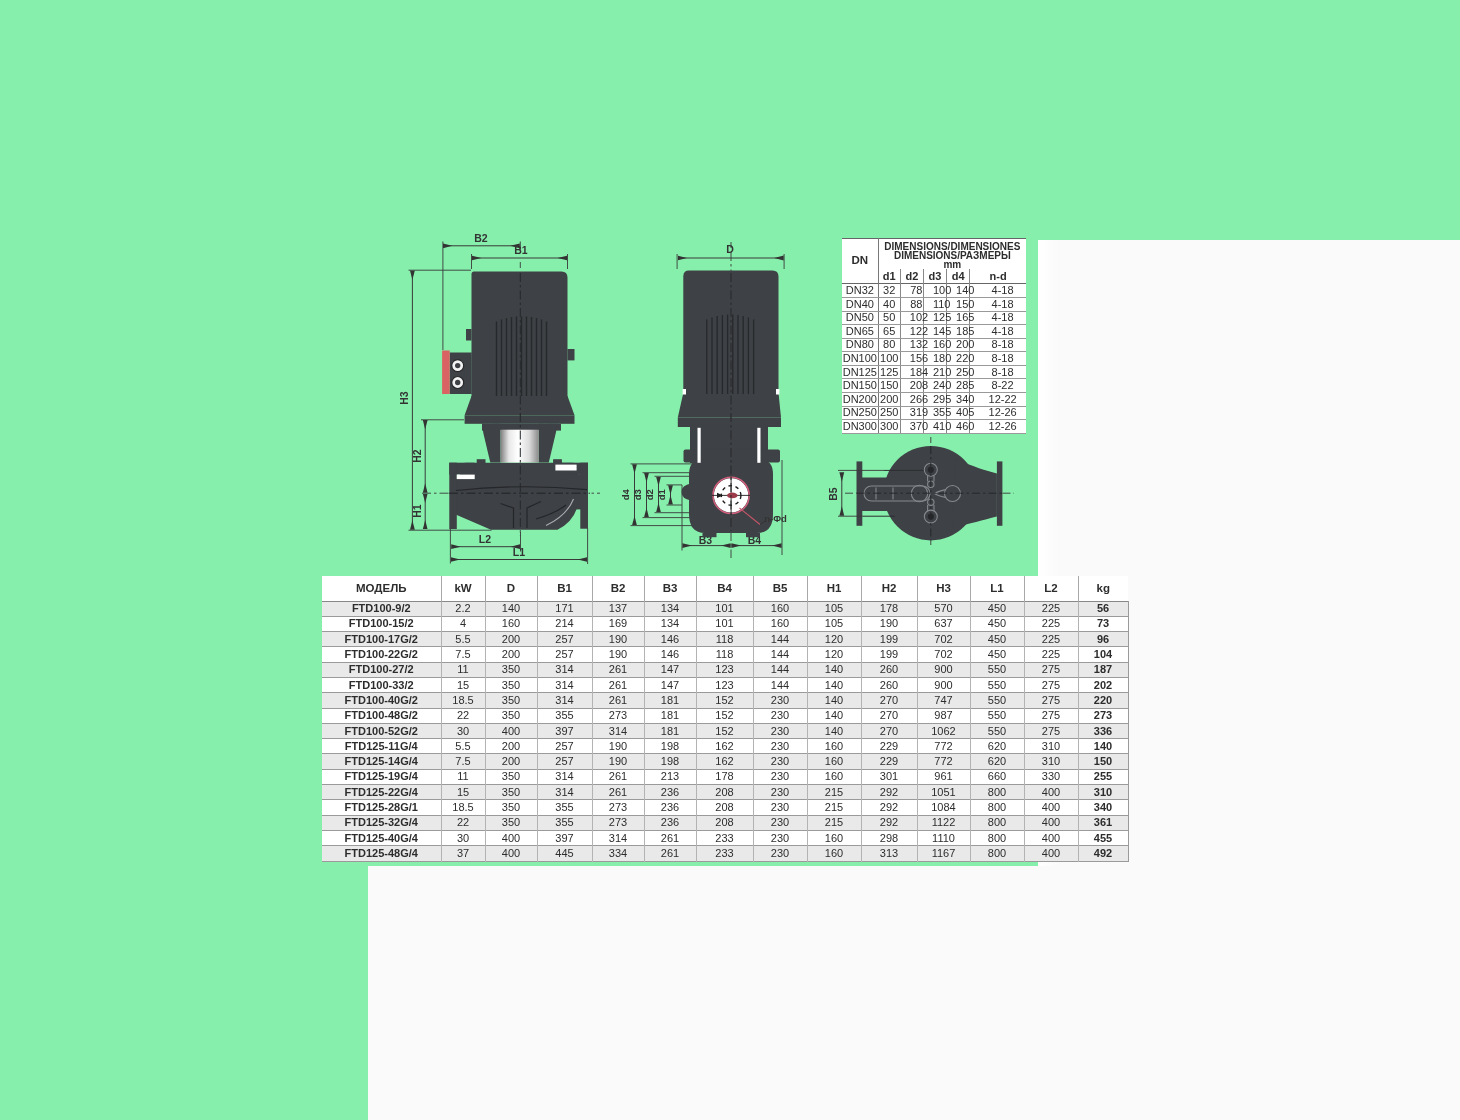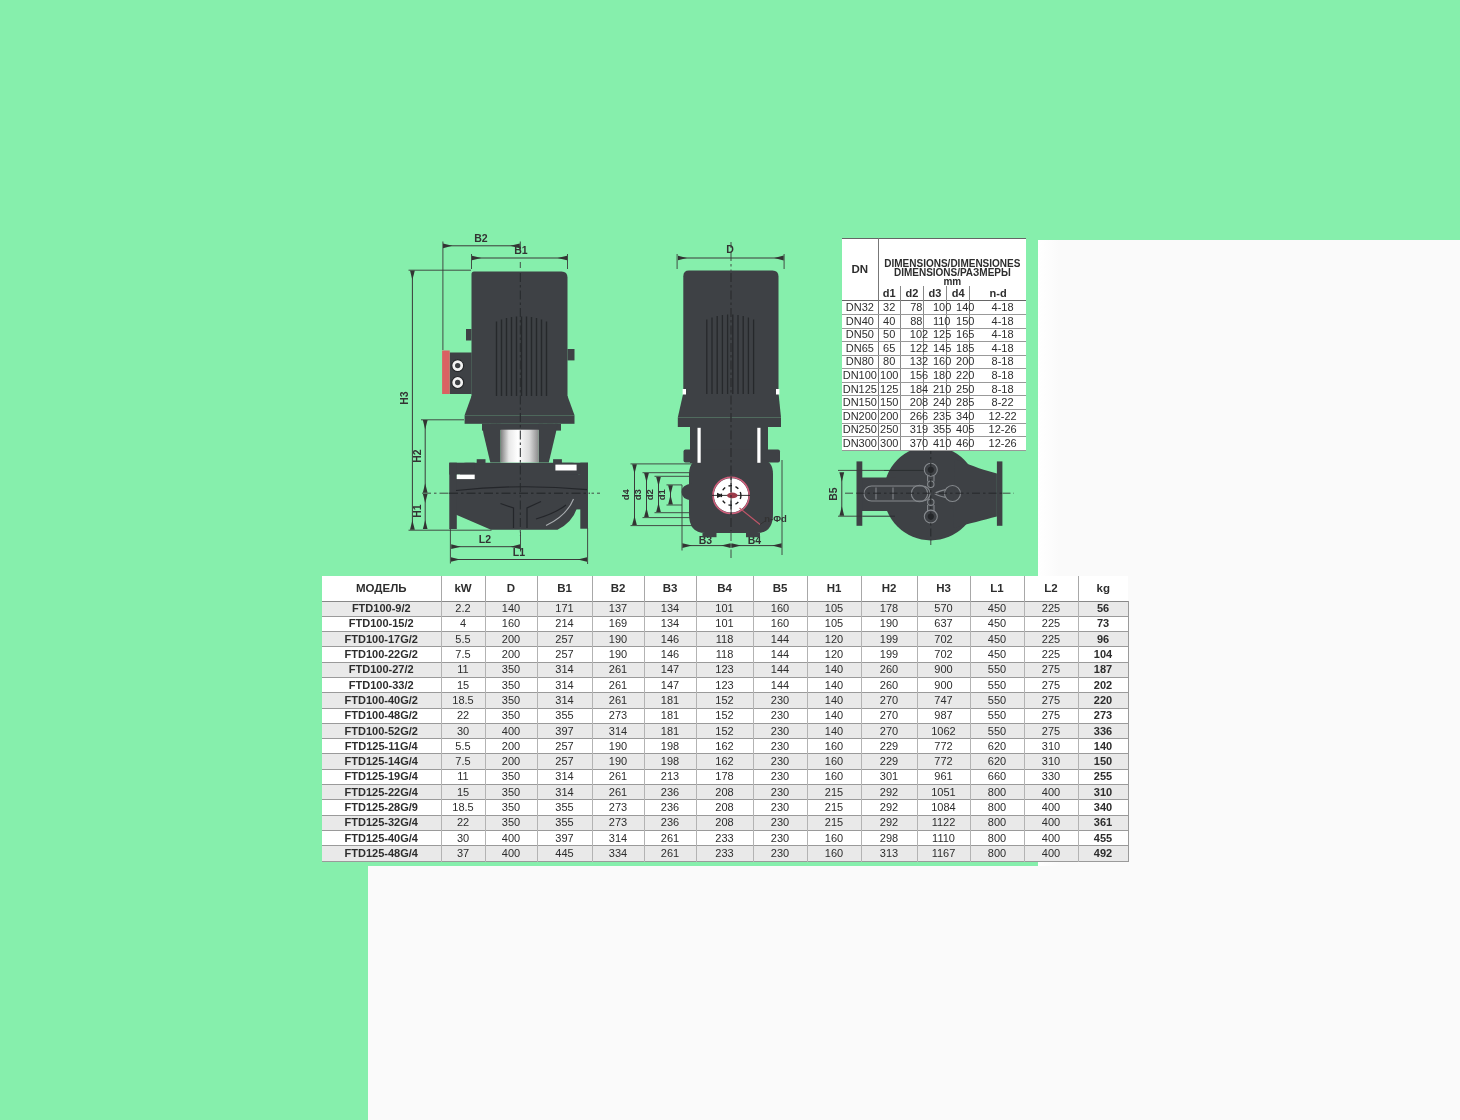--- a/index.html
+++ b/index.html
@@ -19,21 +19,21 @@
 #bigtable tbody tr{border-bottom:1px solid #9a9a9a;}
 #bigtable thead tr{border-bottom:1px solid #888;}
 #bigtable td.m{font-weight:bold;}
 #bigtable td.kg{font-weight:bold;margin-top:16px;}
 
 #dntable{position:absolute;left:842px;top:238px;width:184px;border-collapse:collapse;
   table-layout:fixed;font-size:11px;color:#2d2d2d;border-top:1.5px solid #666;}
 #dntable td{background:#fff;padding:0;text-align:center;vertical-align:middle;line-height:1;}
 #dntable .hd{font-weight:bold;}
 #dntable td.dn{border-right:1px solid #777;}
-#dntable .tt{font-weight:bold;font-size:10px;line-height:8.8px;padding-top:21px;}
+#dntable .tt{font-weight:bold;font-size:10px;line-height:8.8px;padding-top:4px;}
 #dntable tr.sub td{height:14.5px;font-weight:bold;}
 #dntable tr.sub td.b{border-left:1px solid #888;}
 #dntable tr.d td{height:13.58px;border-bottom:1px solid #999;}
 #dntable tr.d td.b{border-left:1px solid #888;padding-left:9px;}
 #dntable tr.sub{border-bottom:1.5px solid #666;}
 </style>
 </head>
 <body>
 <div id="page">
 <div style="position:absolute;left:1038px;top:240px;width:422px;height:880px;background:linear-gradient(90deg,#ffffff 0%,#fafafa 5%,#fafafa 100%);"></div>
@@ -549,21 +549,21 @@
           <td>208</td>
           <td>230</td>
           <td>215</td>
           <td>292</td>
           <td>1051</td>
           <td>800</td>
           <td>400</td>
           <td class="kg">310</td>
         </tr>
 <tr>
-          <td class="m">FTD125-28G/9</td>
+          <td class="m">FTD125-28G/1</td>
           <td>18.5</td>
           <td>350</td>
           <td>355</td>
           <td>273</td>
           <td>236</td>
           <td>208</td>
           <td>230</td>
           <td>215</td>
           <td>292</td>
           <td>1084</td>
@@ -704,21 +704,21 @@
           <td>150</td>
           <td class="b">208</td>
           <td class="b">240</td>
           <td class="b">285</td>
           <td class="b">8-22</td>
         </tr>
 <tr class="d">
           <td class="dn">DN200</td>
           <td>200</td>
           <td class="b">266</td>
-          <td class="b">235</td>
+          <td class="b">295</td>
           <td class="b">340</td>
           <td class="b">12-22</td>
         </tr>
 <tr class="d">
           <td class="dn">DN250</td>
           <td>250</td>
           <td class="b">319</td>
           <td class="b">355</td>
           <td class="b">405</td>
           <td class="b">12-26</td>

